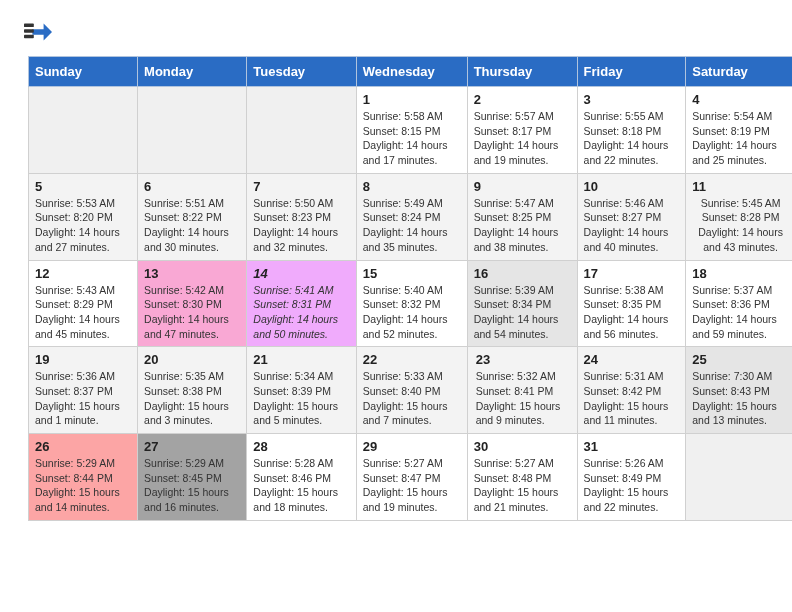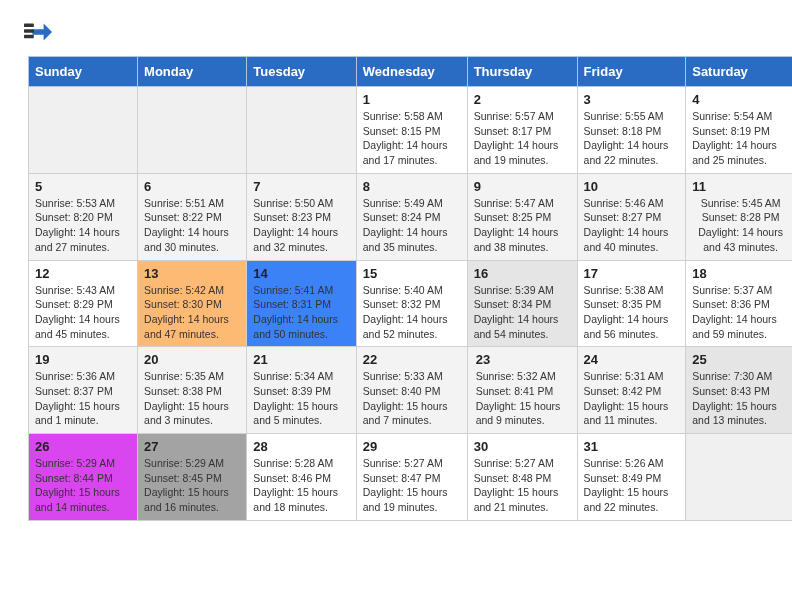--- a/index.html
+++ b/index.html
@@ -211,27 +211,27 @@
 Daylight: 14 hours and 43 minutes.</div>
           </td>
         </tr>
         <tr>
           <td style="background: rgb(255, 255, 255);">
             <span class="day-num">12</span>
             <div class="day-info" style="white-space: pre-line;">Sunrise: 5:43 AM
 Sunset: 8:29 PM
 Daylight: 14 hours and 45 minutes.</div>
           </td>
-          <td style="background: #fdba74;">
+          <td style="background: #f9a8d4;">
             <span class="day-num">13</span>
             <div class="day-info" style="white-space: pre-line;">Sunrise: 5:42 AM
 Sunset: 8:30 PM
 Daylight: 14 hours and 47 minutes.</div>
           </td>
-          <td style="background: #3b82f6;">
+          <td style="background: #f0abfc; font-style: italic;">
             <span class="day-num">14</span>
             <div class="day-info" style="white-space: pre-line;">Sunrise: 5:41 AM
 Sunset: 8:31 PM
 Daylight: 14 hours and 50 minutes.</div>
           </td>
           <td style="background: rgb(255, 255, 255);">
             <span class="day-num">15</span>
             <div class="day-info" style="white-space: pre-line;">Sunrise: 5:40 AM
 Sunset: 8:32 PM
 Daylight: 14 hours and 52 minutes.</div>
@@ -293,21 +293,21 @@
 Daylight: 15 hours and 11 minutes.</div>
           </td>
           <td style="background: #e5e5e5;">
             <span class="day-num">25</span>
             <div class="day-info" style="white-space: pre-line;">Sunrise: 7:30 AM
 Sunset: 8:43 PM
 Daylight: 15 hours and 13 minutes.</div>
           </td>
         </tr>
         <tr>
-          <td style="background: #d946ef;">
+          <td style="background: #fca5a5;">
             <span class="day-num">26</span>
             <div class="day-info" style="white-space: pre-line;">Sunrise: 5:29 AM
 Sunset: 8:44 PM
 Daylight: 15 hours and 14 minutes.</div>
           </td>
           <td style="background: #a3a3a3;">
             <span class="day-num">27</span>
             <div class="day-info" style="white-space: pre-line;">Sunrise: 5:29 AM
 Sunset: 8:45 PM
 Daylight: 15 hours and 16 minutes.</div>

